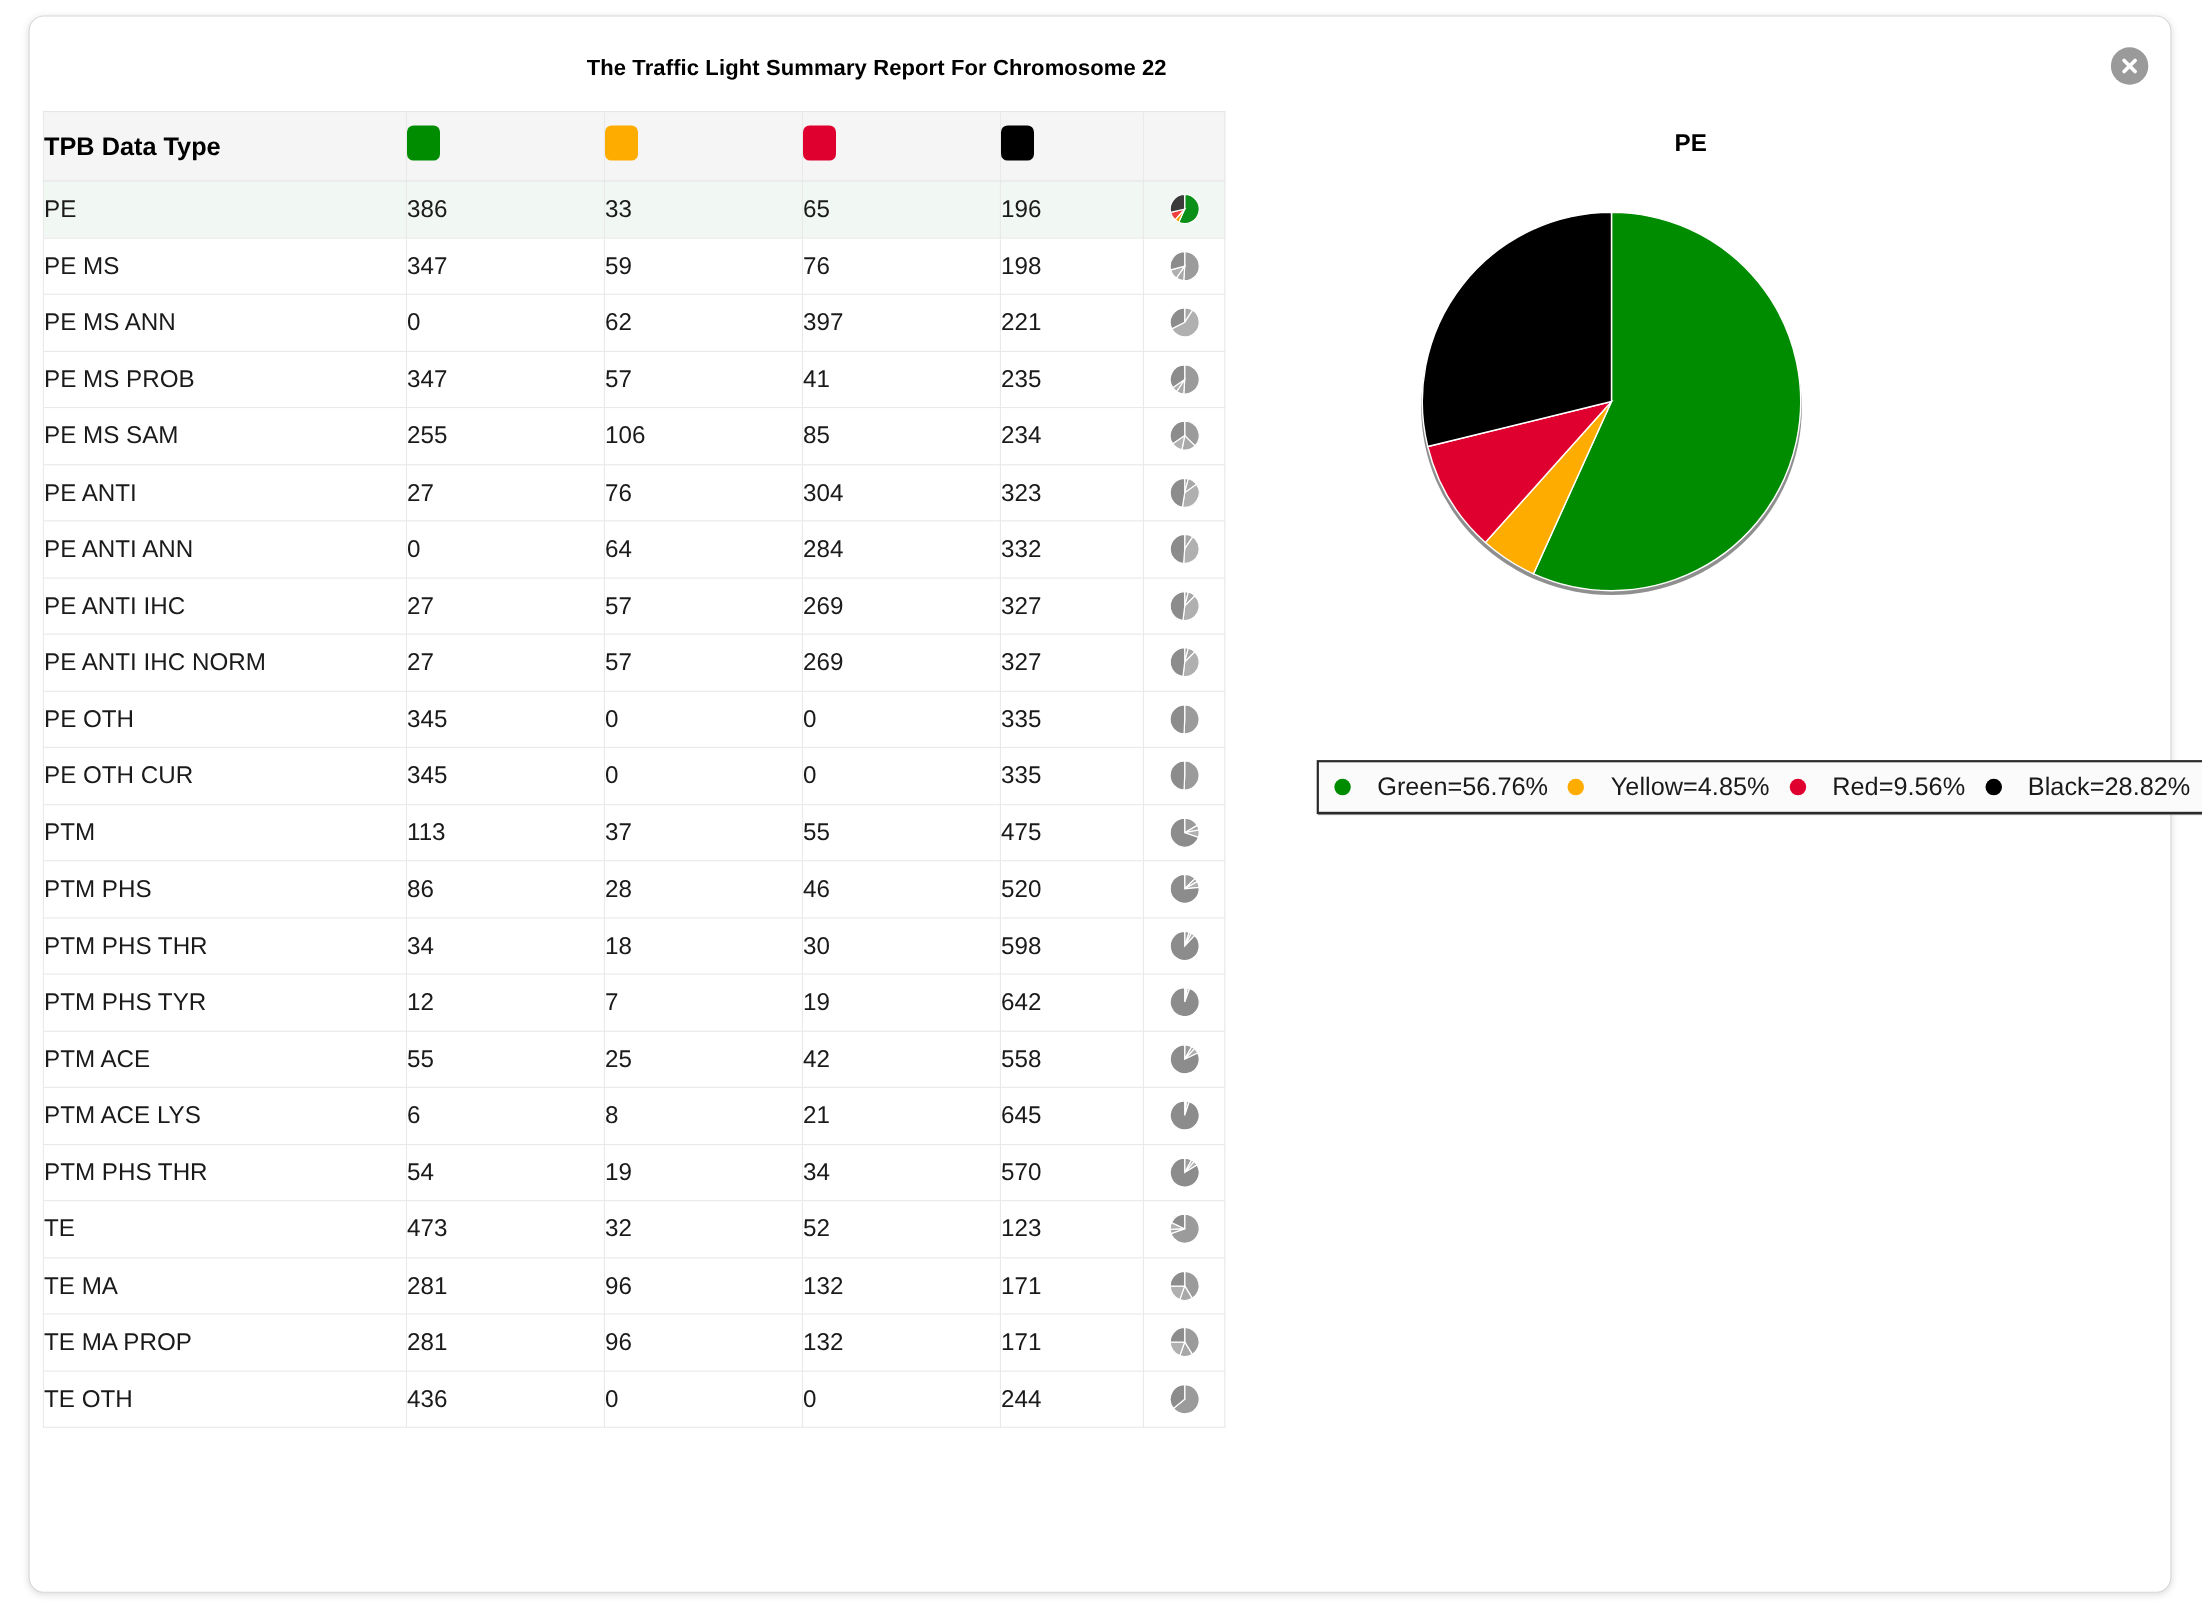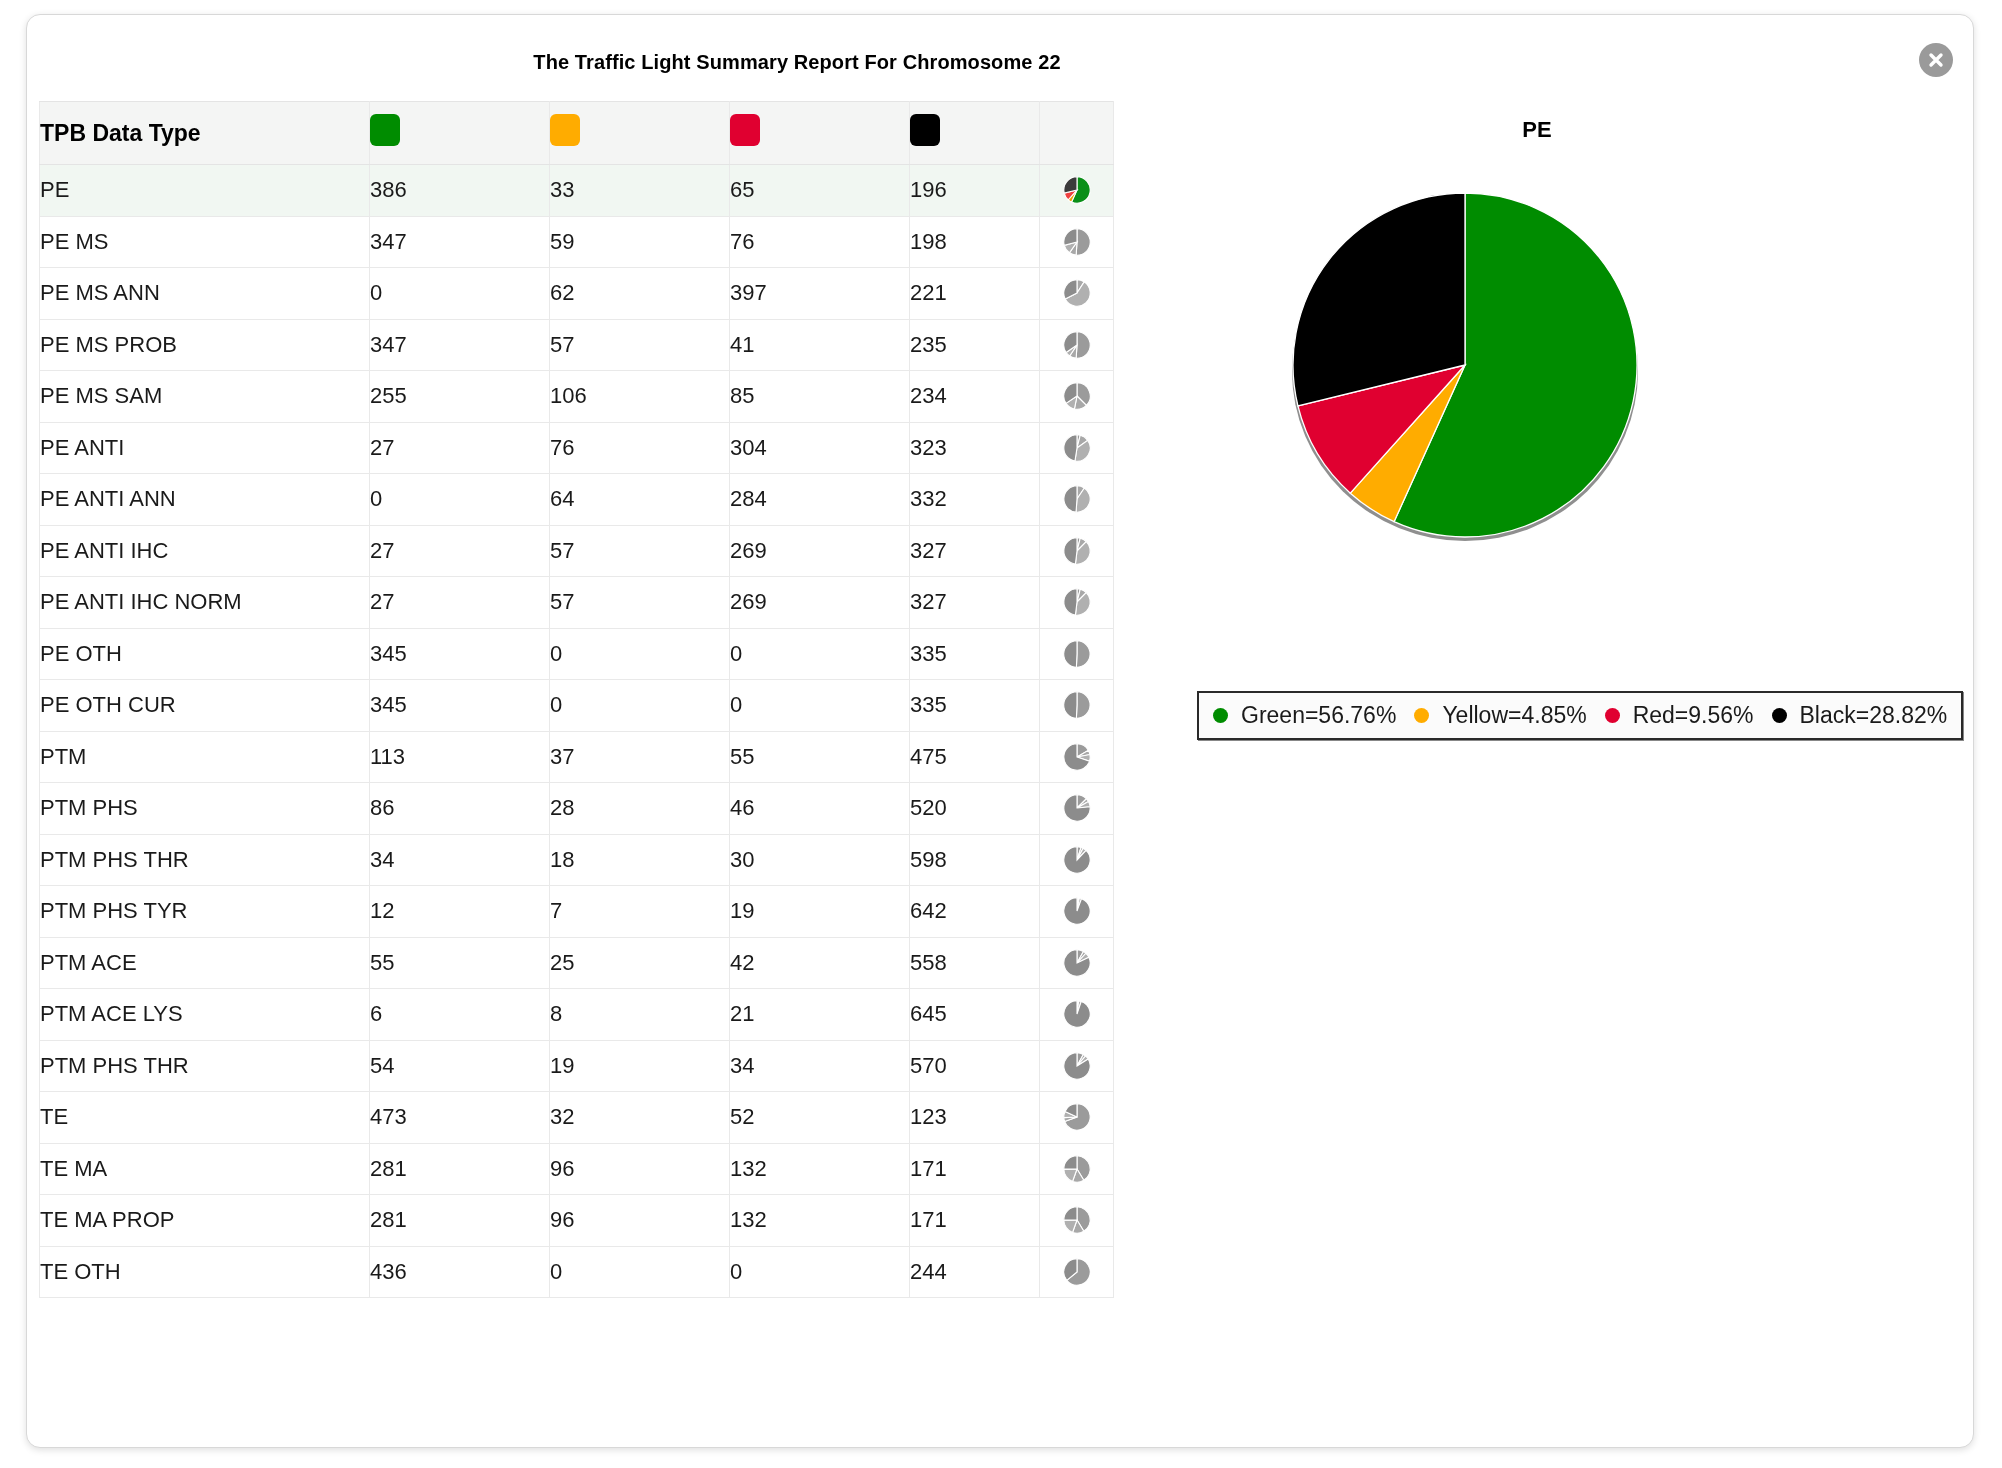--- a/index.html
+++ b/index.html
@@ -156,21 +156,21 @@
     background: #fbfbfb;
     padding: 9px 14px;
     display: flex;
     align-items: center;
     gap: 18px;
     box-shadow: 1px 1px 0 #888;
   }
   .legend-item {
     display: flex;
     align-items: center;
-    gap: 13px;
+    gap: 24px;
     font-size: 23px;
     color: #1a1a1a;
     white-space: nowrap;
   }
   .legend-dot {
     width: 15px; height: 15px; border-radius: 50%;
     display: inline-block;
   }
 </style>
 </head>

